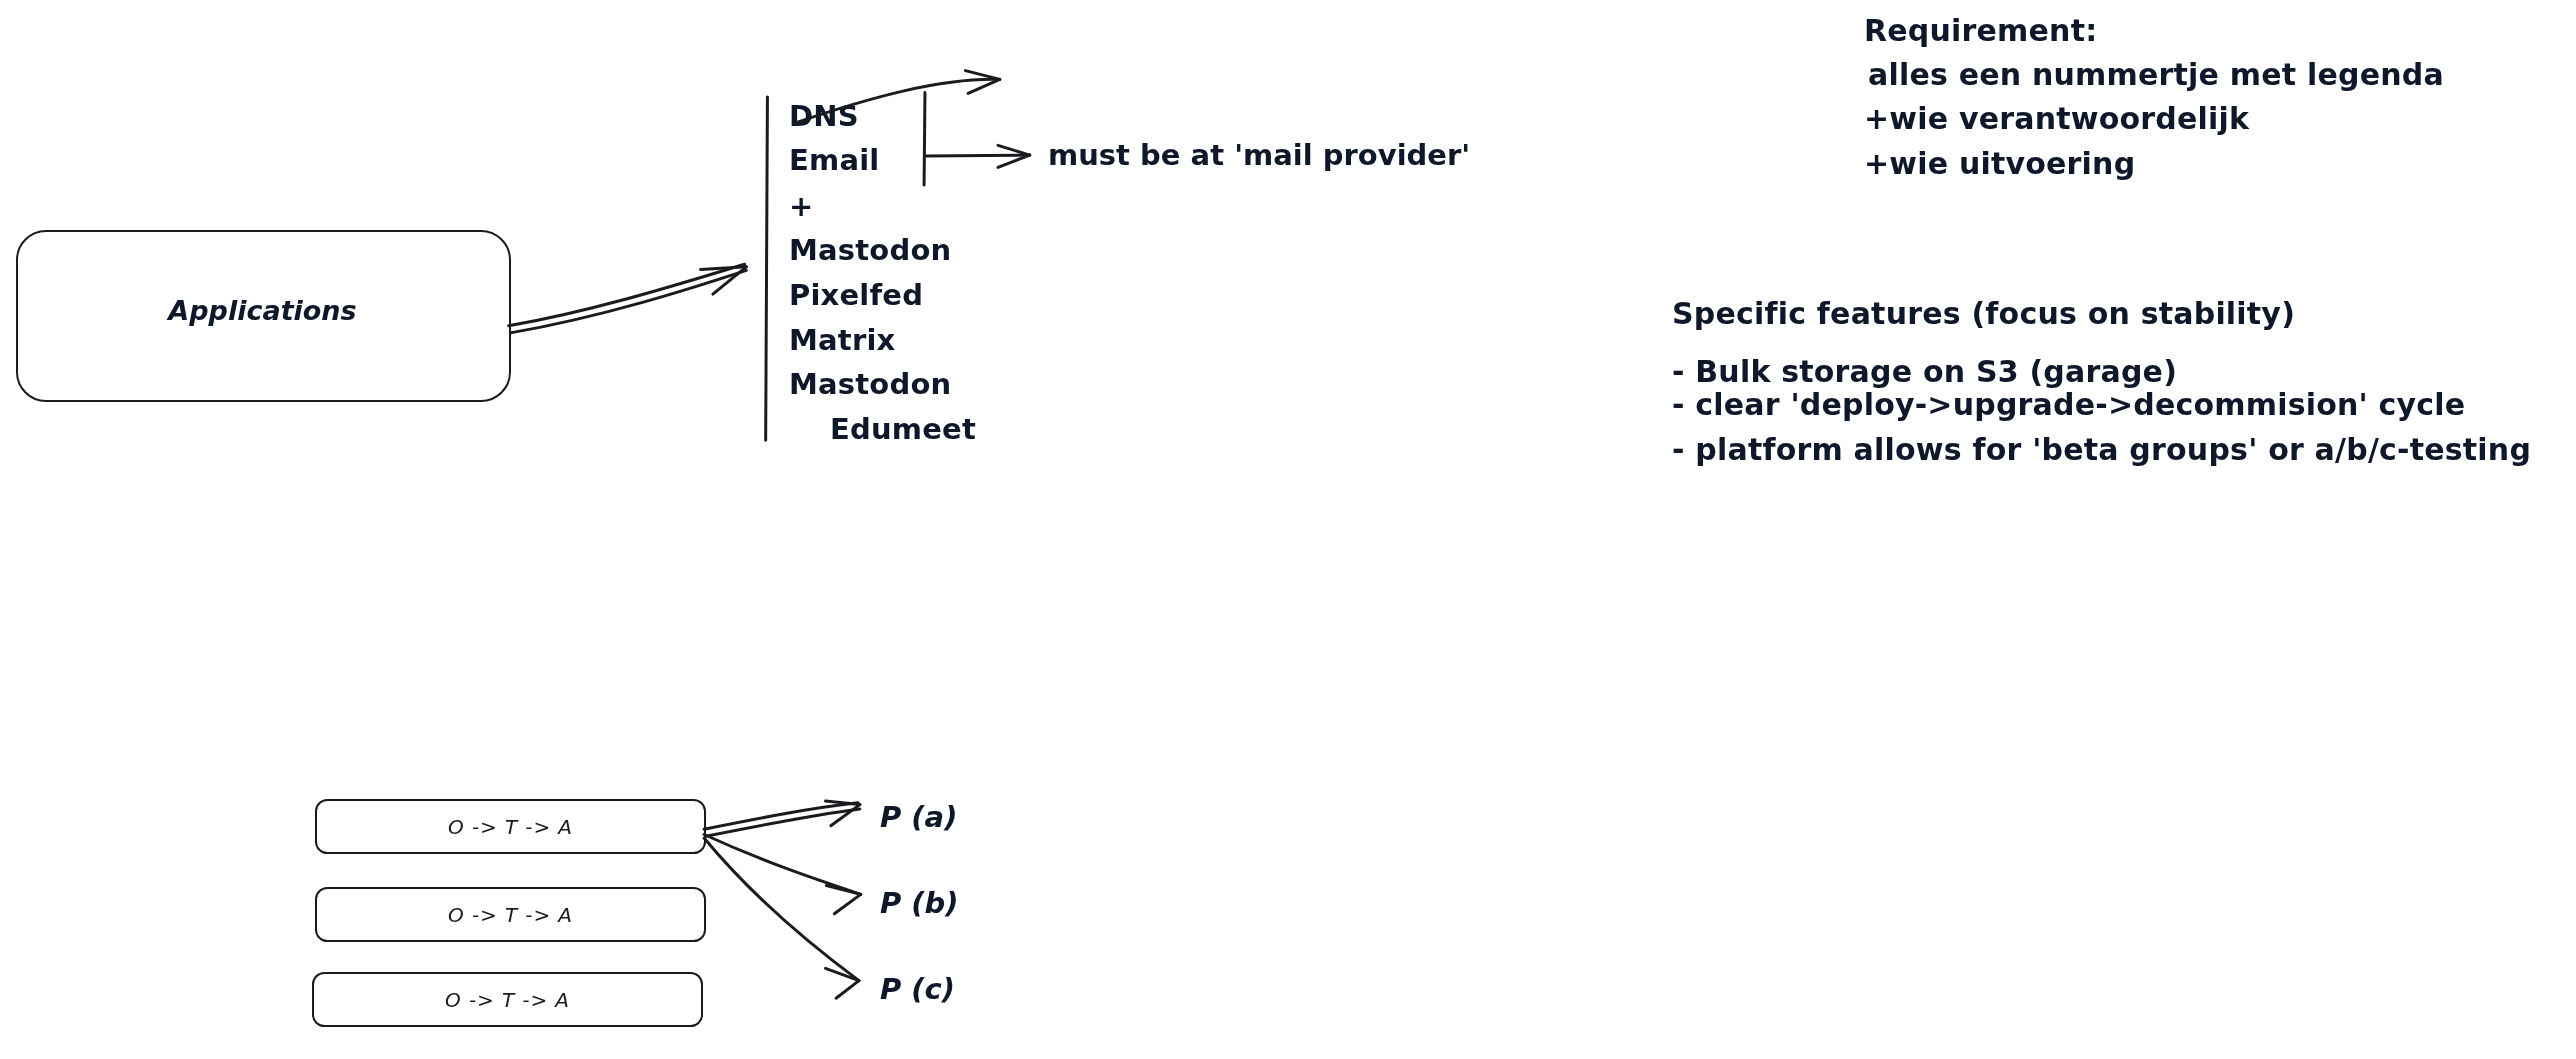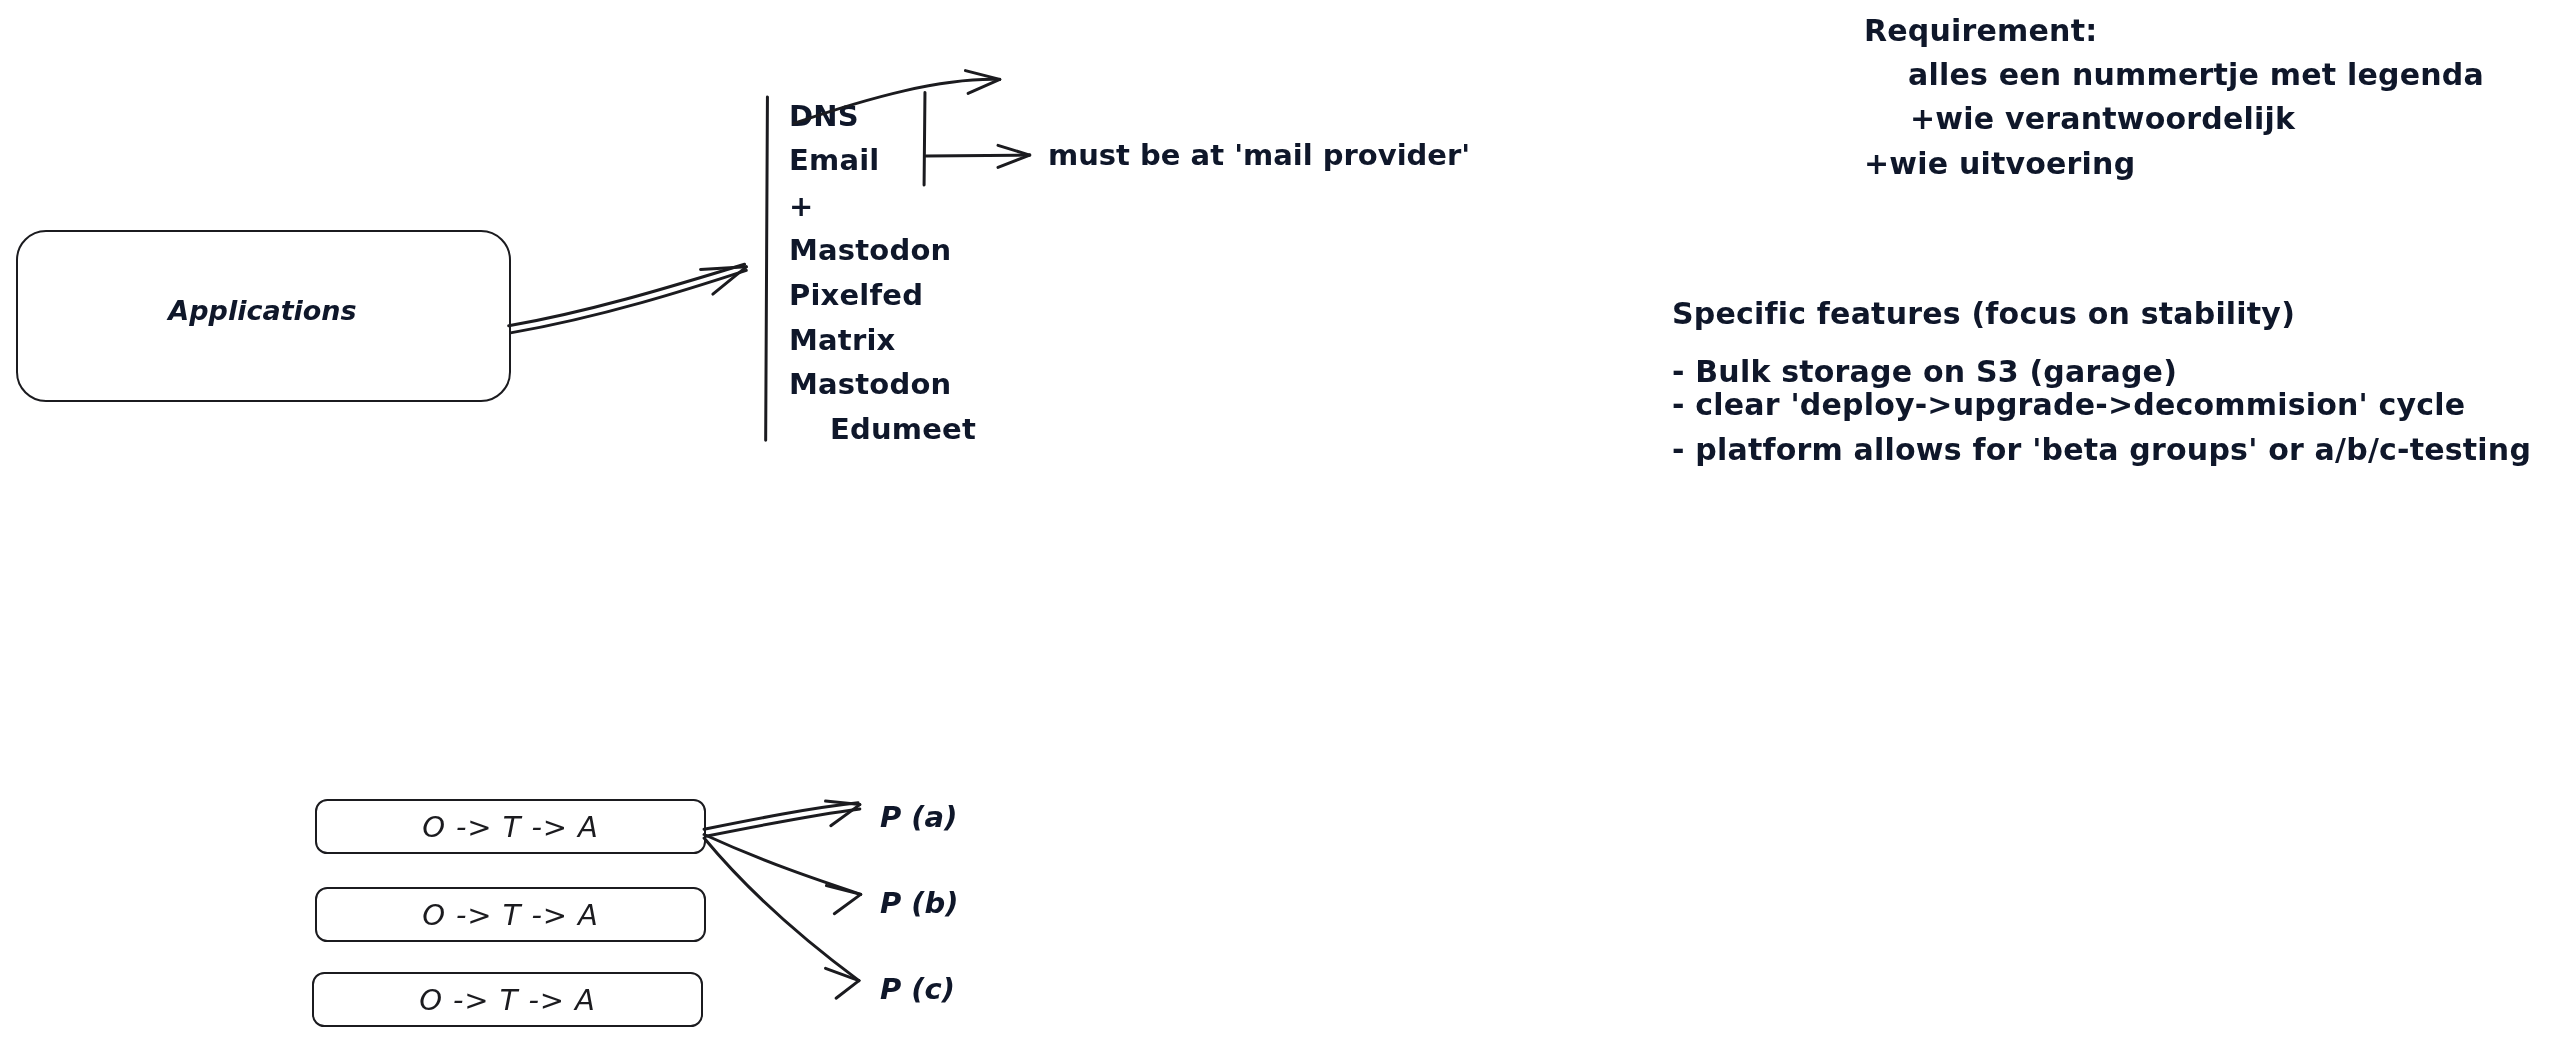--- a/index.html
+++ b/index.html
@@ -36,21 +36,21 @@
     font-style: italic;
     font-size: 27px;
   }
   .caption {
     font-size: 29px;
   }
   .arrow-note {
     font-size: 29px;
   }
   .pipe-label {
-    font-size: 29px;
+    font-size: 20px;
     font-style: italic;
     letter-spacing: 0.9px;
   }
   .p-label {
     font-size: 29px;
     font-style: italic;
   }
 
   .rounded-box {
     position: absolute;
@@ -92,22 +92,22 @@
   <div class="txt list-item" style="left:789px; top:236px;">Mastodon</div>
   <div class="txt list-item" style="left:789px; top:281px;">Pixelfed</div>
   <div class="txt list-item" style="left:789px; top:326px;">Matrix</div>
   <div class="txt list-item" style="left:789px; top:370px;">Mastodon</div>
   <div class="txt list-item" style="left:830px; top:415px;text-align:center;">Edumeet</div>
 
   <div class="txt arrow-note" style="left:1048px; top:141px;">must be at 'mail provider'</div>
 
 
   <div class="txt note-line" style="left:1864px; top:16px;">Requirement:</div>
-  <div class="txt note-line" style="left:1908px; top:60px;">alles een nummertje met legenda</div>
-  <div class="txt note-line" style="left:1864px; top:104px;margin-left:46px;">+wie verantwoordelijk</div>
+  <div class="txt note-line" style="left:1868px; top:60px;">alles een nummertje met legenda</div>
+  <div class="txt note-line" style="left:1864px; top:104px;">+wie verantwoordelijk</div>
   <div class="txt note-line" style="left:1864px; top:149px;">+wie uitvoering</div>
 
   <div class="txt note-line" style="left:1672px; top:299px;">Specific features (focus on stability)</div>
   <div class="txt note-line" style="left:1672px; top:357px;">- Bulk storage on S3 (garage)</div>
   <div class="txt note-line" style="left:1672px; top:390px;">- clear 'deploy-&gt;upgrade-&gt;decommision' cycle</div>
   <div class="txt note-line" style="left:1672px; top:435px;">- platform allows for 'beta groups' or a/b/c-testing</div>
 
   <div class="pill-box" style="left:315px; top:799px; width:391px; height:55px;">
     <span class="pipe-label">O -&gt; T -&gt; A</span>
   </div>

